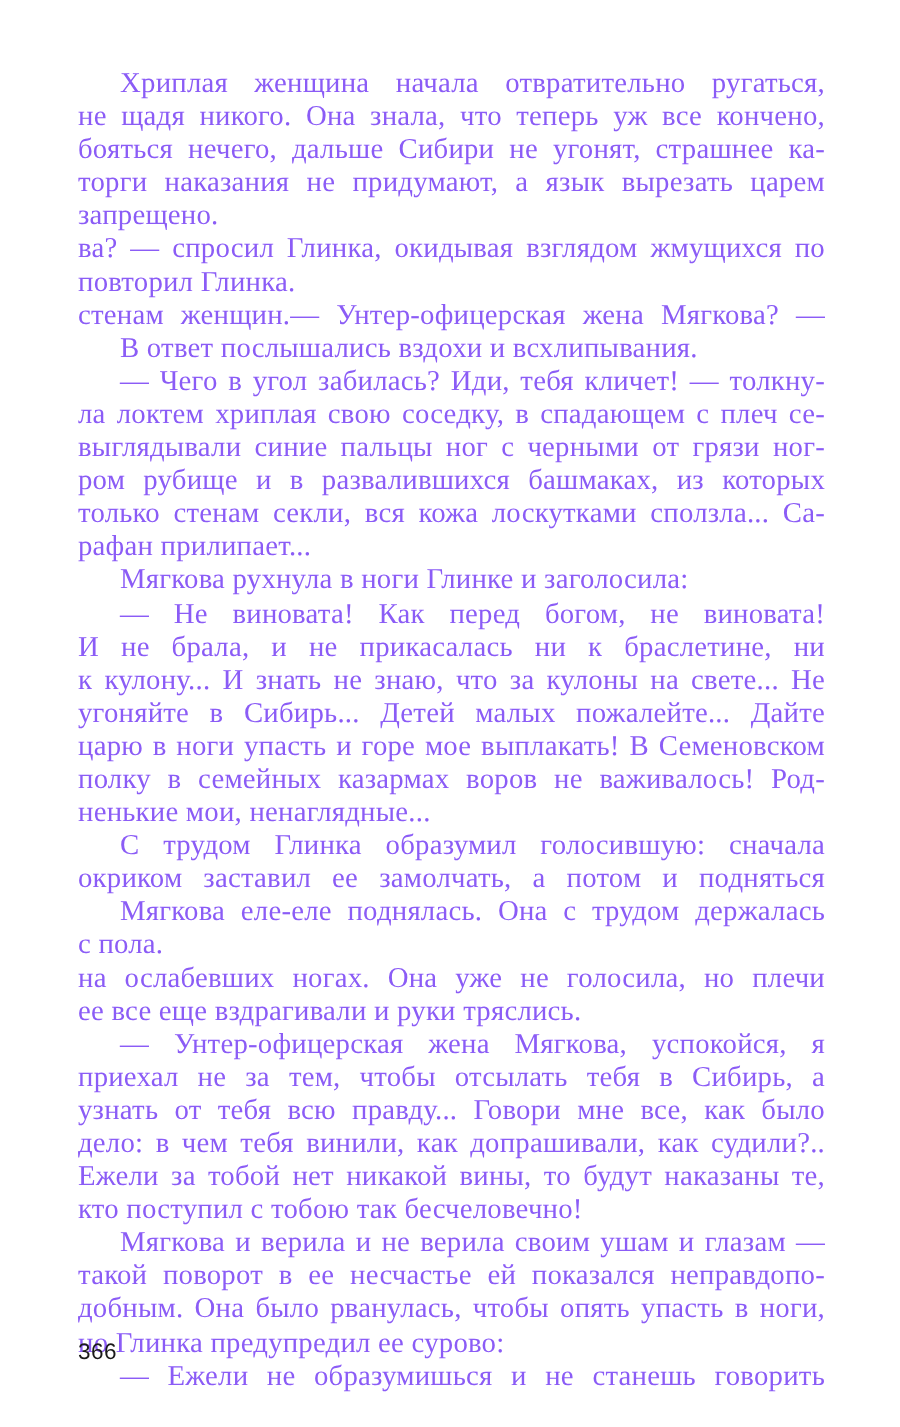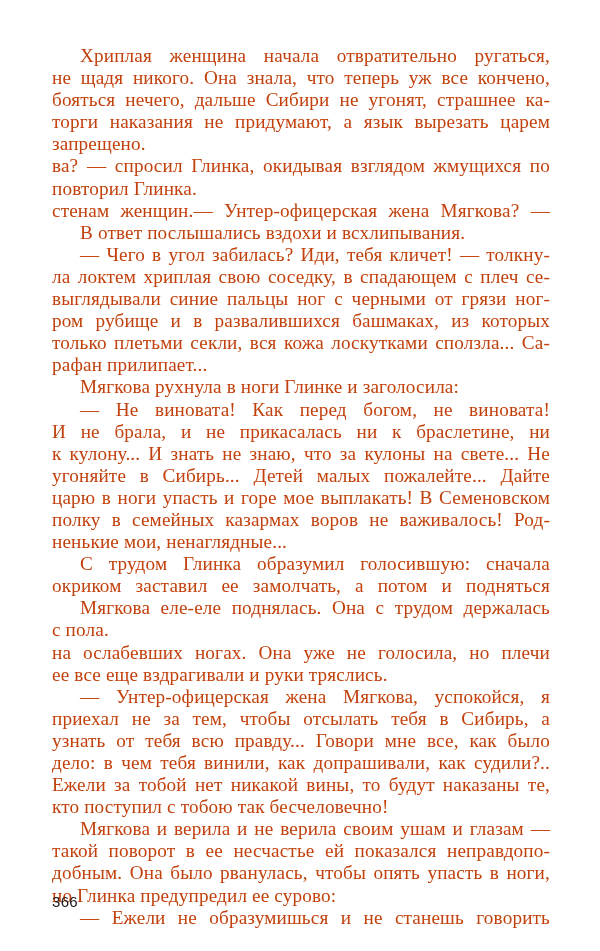--- a/index.html
+++ b/index.html
@@ -17,21 +17,21 @@
       position: absolute;
       left: 52px;
       top: 45px;
       width: 498px;
     }
     .line {
       font-family: "Liberation Serif", "DejaVu Serif", serif;
       font-size: 19.2px;
       line-height: 22.1px;
       height: 22.1px;
-      color: #c2410c;
+      color: #8b5cf6;
       white-space: nowrap;
       text-align: justify;
       text-align-last: justify;
       letter-spacing: 0.15px;
     }
     .line.indent {
       padding-left: 28px;
     }
     .line.last {
       text-align-last: left;
@@ -56,21 +56,21 @@
     <div class="line">торги наказания не придумают, а язык вырезать царем</div>
     <div class="line last">запрещено.</div>
     <div class="line">ва? — спросил Глинка, окидывая взглядом жмущихся по</div>
     <div class="line last">повторил Глинка.</div>
     <div class="line">стенам женщин.— Унтер-офицерская жена Мягкова? —</div>
     <div class="line indent last">В ответ послышались вздохи и всхлипывания.</div>
     <div class="line indent">— Чего в угол забилась? Иди, тебя кличет! — толкну-</div>
     <div class="line">ла локтем хриплая свою соседку, в спадающем с плеч се-</div>
     <div class="line">выглядывали синие пальцы ног с черными от грязи ног-</div>
     <div class="line">ром рубище и в развалившихся башмаках, из которых</div>
-    <div class="line">только плетьми секли, вся кожа лоскутками сползла... Са-</div>
+    <div class="line">только стенам секли, вся кожа лоскутками сползла... Са-</div>
     <div class="line last">рафан прилипает...</div>
     <div class="line indent last">Мягкова рухнула в ноги Глинке и заголосила:</div>
     <div class="line indent">— Не виновата! Как перед богом, не виновата!</div>
     <div class="line">И не брала, и не прикасалась ни к браслетине, ни</div>
     <div class="line">к кулону... И знать не знаю, что за кулоны на свете... Не</div>
     <div class="line">угоняйте в Сибирь... Детей малых пожалейте... Дайте</div>
     <div class="line">царю в ноги упасть и горе мое выплакать! В Семеновском</div>
     <div class="line">полку в семейных казармах воров не важивалось! Род-</div>
     <div class="line last">ненькие мои, ненаглядные...</div>
     <div class="line indent">С трудом Глинка образумил голосившую: сначала</div>

